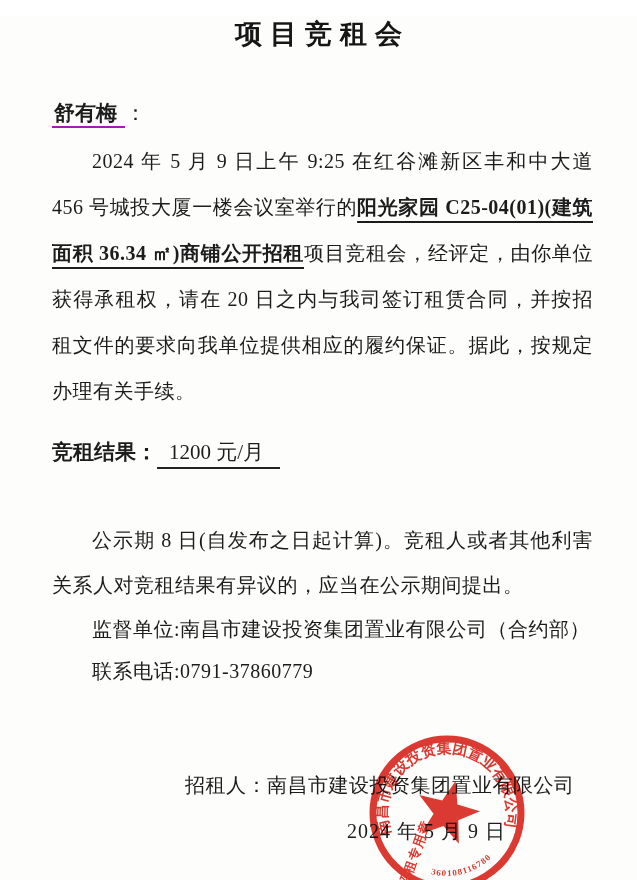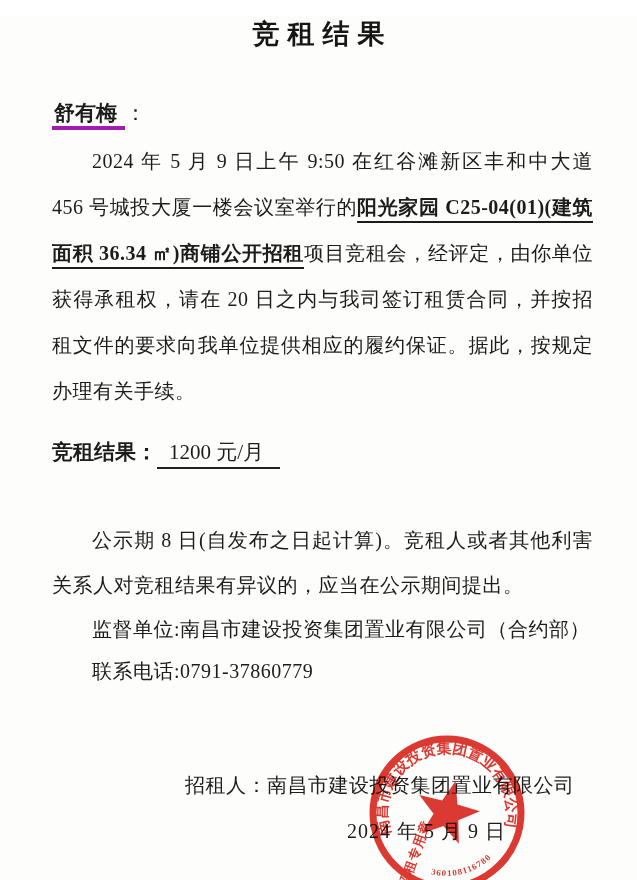--- a/index.html
+++ b/index.html
@@ -31,21 +31,21 @@
     letter-spacing: 8px;
     color: #161616;
   }
   .recipient-line {
     margin-top: 46px;
     font-size: 21px;
     line-height: 30px;
   }
   .recipient-name {
     font-weight: 700;
-    border-bottom: 4px solid #a21caf;
+    border-bottom: 2px solid #a21caf;
     padding: 0 8px 1px 2px;
   }
   .body-para {
     margin: 10px 0 0 0;
     font-size: 20px;
     line-height: 46px;
     text-align: justify;
     text-indent: 2em;
     letter-spacing: 0.5px;
   }
@@ -102,28 +102,28 @@
   .seal text, .seal textPath {
     font-family: "Liberation Serif", "DejaVu Serif", serif;
     font-weight: 700;
   }
 </style>
 </head>
 <body>
 
 <div class="page">
 
-  <h1 class="doc-title">竞租结果</h1>
+  <h1 class="doc-title">项目竞租会</h1>
 
   <div class="recipient-line">
     <span class="recipient-name">舒有梅</span><span>：</span>
   </div>
 
   <p class="body-para">
-    <span>2024 年 5 月 9 日上午 9:50 在红谷滩新区丰和中大道 456 号城投大厦一楼会议室举行的</span><span class="em-underline">阳光家园 C25-04(01)(建筑面积 36.34 ㎡)商铺公开招租</span><span>项目竞租会，经评定，由你单位获得承租权，请在 20 日之内与我司签订租赁合同，并按招租文件的要求向我单位提供相应的履约保证。据此，按规定办理有关手续。</span>
+    <span>2024 年 5 月 9 日上午 9:25 在红谷滩新区丰和中大道 456 号城投大厦一楼会议室举行的</span><span class="em-underline">阳光家园 C25-04(01)(建筑面积 36.34 ㎡)商铺公开招租</span><span>项目竞租会，经评定，由你单位获得承租权，请在 20 日之内与我司签订租赁合同，并按招租文件的要求向我单位提供相应的履约保证。据此，按规定办理有关手续。</span>
   </p>
 
   <div class="result-line">
     <span class="result-label">竞租结果：</span><span class="result-value">1200 元/月</span>
   </div>
 
   <p class="body-para para2">公示期 8 日(自发布之日起计算)。竞租人或者其他利害关系人对竞租结果有异议的，应当在公示期间提出。</p>
 
   <div class="plain-line">监督单位:南昌市建设投资集团置业有限公司（合约部）</div>
   <div class="plain-line">联系电话:0791-37860779</div>

